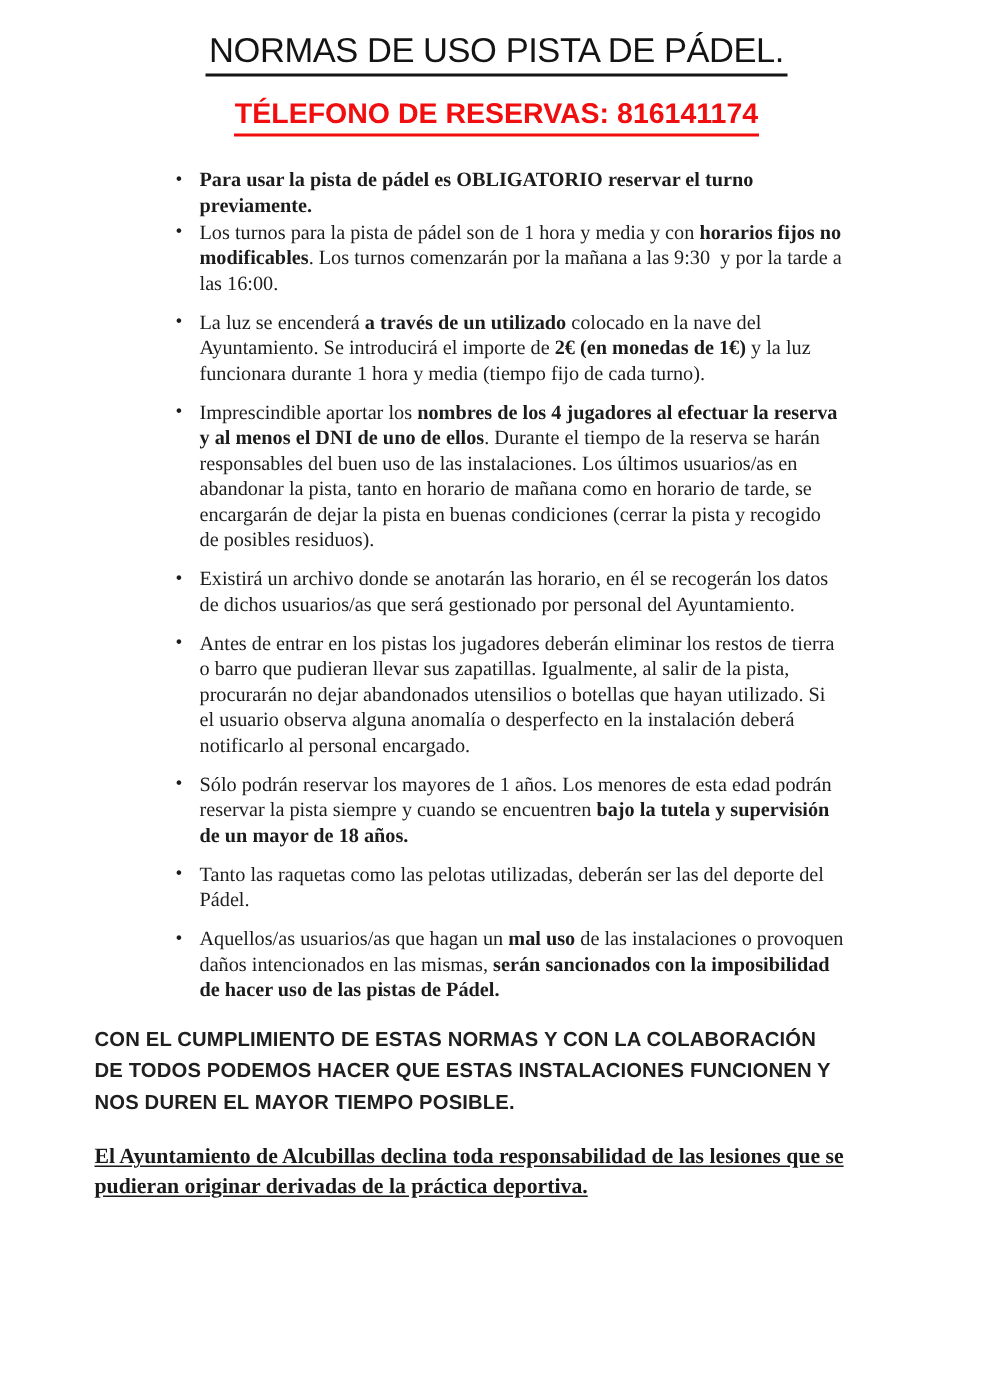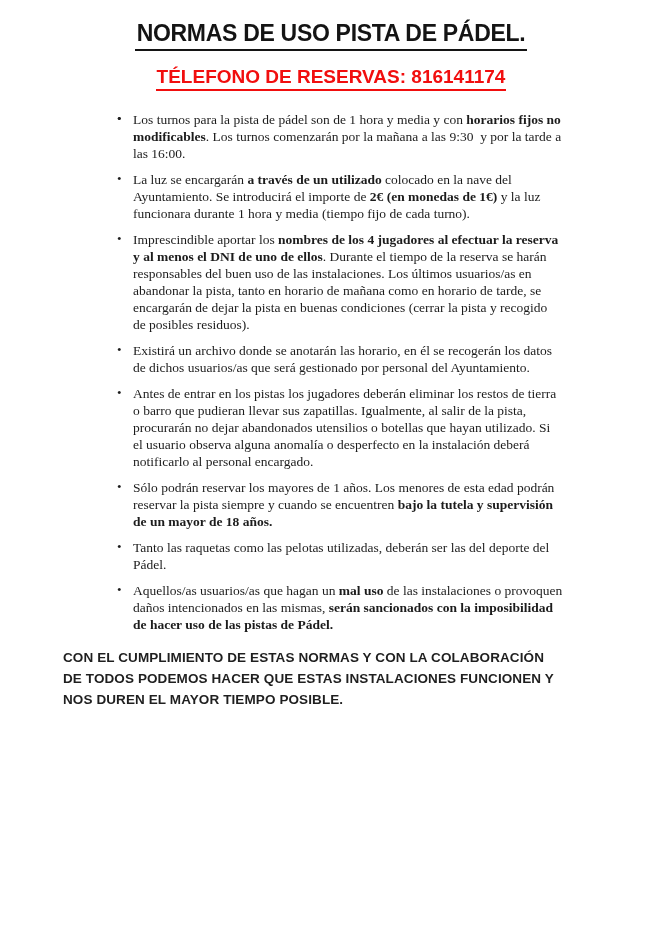--- a/index.html
+++ b/index.html
@@ -3,21 +3,21 @@
 <meta charset="utf-8">
 <style>
   html,body { margin:0; padding:0; }
   body {
     width:659px; height:932px; background:#ffffff; overflow:hidden;
     font-family:"Liberation Serif", serif; color:#1c1c1c;
     -webkit-font-smoothing:antialiased;
   }
   .page { padding:20px 60px 0 63px; }
   .header { text-align:center; }
-  h1 { margin:0 0 15px 0; font-family:"Liberation Sans", sans-serif; font-size:23px; font-weight:700; }
+  h1 { margin:0 0 15px 0; font-family:"Liberation Sans", sans-serif; font-size:23px; font-weight:400; }
   .title-text {
     display:inline-block; border-bottom:2px solid #141414;
     padding:0 2px 2px 2px; letter-spacing:-0.3px; color:#141414;
   }
   h2 { margin:0 0 20px 0; font-family:"Liberation Sans", sans-serif; font-size:19px; font-weight:700; }
   .phone-text {
     display:inline-block; color:var(--phone-color,#f10e0e);
     border-bottom:2px solid var(--phone-color,#f10e0e); padding:0 1px 1px 1px;
   }
   ul.rules { list-style:none; margin:0; padding:0 36px 0 53px; font-size:13.5px; line-height:17px; }
@@ -37,27 +37,28 @@
 </head>
 <body>
 
 <div class="page">
   <div class="header">
     <h1><span class="title-text">NORMAS DE USO PISTA DE PÁDEL.</span></h1>
     <h2><span class="phone-text">TÉLEFONO DE RESERVAS: 816141174</span></h2>
   </div>
 
   <ul class="rules">
-      <li><span class="dot">•</span></li>
+      <li><span class="dot">•</span><span><span class="b">Para usar la pista de pádel es OBLIGATORIO reservar el turno previamente.</span></span></li>
       <li><span class="dot">•</span><span><span>Los turnos para la pista de pádel son de 1 hora y media y con </span><span class="b">horarios fijos no modificables</span><span>. Los turnos comenzarán por la mañana a las 9:30&nbsp; y por la tarde a las 16:00.</span></span></li>
-      <li><span class="dot">•</span><span><span>La luz se encargarán </span><span class="b">a través de un utilizado</span><span> colocado en la nave del Ayuntamiento. Se introducirá el importe de </span><span class="b">2€ (en monedas de 1€)</span><span> y la luz funcionara durante 1 hora y media (tiempo fijo de cada turno).</span></span></li>
+      <li><span class="dot">•</span><span><span>La luz se encenderá </span><span class="b">a través de un utilizado</span><span> colocado en la nave del Ayuntamiento. Se introducirá el importe de </span><span class="b">2€ (en monedas de 1€)</span><span> y la luz funcionara durante 1 hora y media (tiempo fijo de cada turno).</span></span></li>
       <li><span class="dot">•</span><span><span>Imprescindible aportar los </span><span class="b">nombres de los 4 jugadores al efectuar la reserva y al menos el DNI de uno de ellos</span><span>. Durante el tiempo de la reserva se harán responsables del buen uso de las instalaciones. Los últimos usuarios/as en abandonar la pista, tanto en horario de mañana como en horario de tarde, se encargarán de dejar la pista en buenas condiciones (cerrar la pista y recogido de posibles residuos).</span></span></li>
       <li><span class="dot">•</span><span><span>Existirá un archivo donde se anotarán las horario, en él se recogerán los datos de dichos usuarios/as que será gestionado por personal del Ayuntamiento.</span></span></li>
       <li><span class="dot">•</span><span><span>Antes de entrar en los pistas los jugadores deberán eliminar los restos de tierra o barro que pudieran llevar sus zapatillas. Igualmente, al salir de la pista, procurarán no dejar abandonados utensilios o botellas que hayan utilizado. Si el usuario observa alguna anomalía o desperfecto en la instalación deberá notificarlo al personal encargado.</span></span></li>
       <li><span class="dot">•</span><span><span>Sólo podrán reservar los mayores de 1 años. Los menores de esta edad podrán reservar la pista siempre y cuando se encuentren </span><span class="b">bajo la tutela y supervisión de un mayor de 18 años.</span></span></li>
       <li><span class="dot">•</span><span><span>Tanto las raquetas como las pelotas utilizadas, deberán ser las del deporte del Pádel.</span></span></li>
       <li><span class="dot">•</span><span><span>Aquellos/as usuarios/as que hagan un </span><span class="b">mal uso</span><span> de las instalaciones o provoquen daños intencionados en las mismas, </span><span class="b">serán sancionados con la imposibilidad de hacer uso de las pistas de Pádel.</span></span></li>
     </ul>
 
   <p class="compliance">CON EL CUMPLIMIENTO DE ESTAS NORMAS Y CON LA COLABORACIÓN DE TODOS PODEMOS HACER QUE ESTAS INSTALACIONES FUNCIONEN Y NOS DUREN EL MAYOR TIEMPO POSIBLE.</p>
 
 
+  <p class="legal">El Ayuntamiento de Alcubillas declina toda responsabilidad de las lesiones que se pudieran originar derivadas de la práctica deportiva.</p>
 </div>
 
 </body></html>

